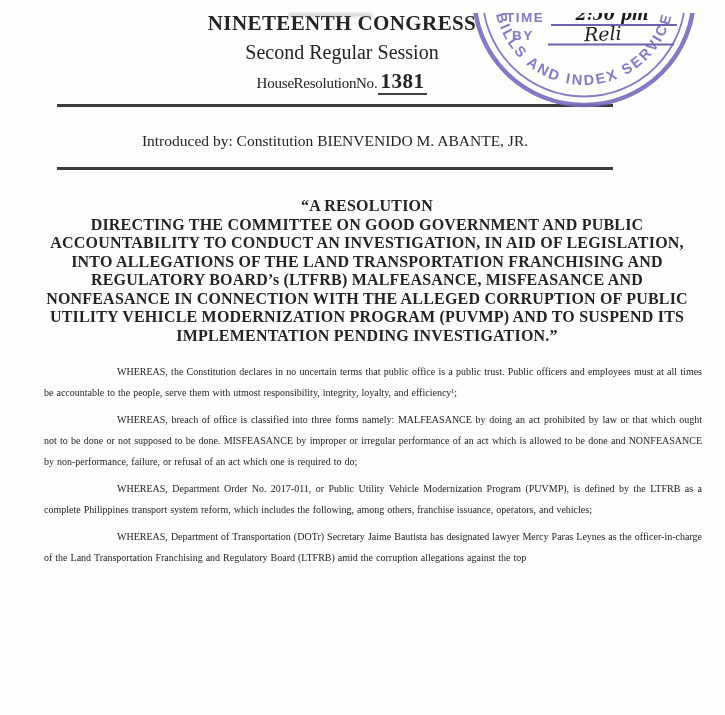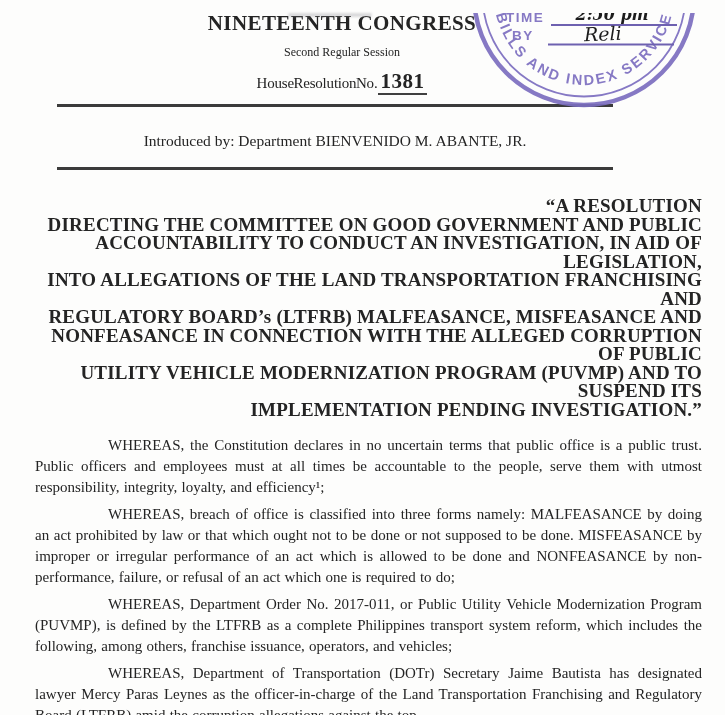--- a/index.html
+++ b/index.html
@@ -9,43 +9,43 @@
     font-family:"Liberation Serif", serif;
   }
   .page{position:relative;width:725px;height:715px;padding:0 23px 0 32px;box-sizing:border-box;}
   .top-smudge{
     position:absolute;left:288px;top:0;width:84px;height:4px;
     background:rgba(140,140,145,0.30);filter:blur(1.2px);border-radius:2px;
   }
   .stamp{position:absolute;left:435px;top:0;}
   .header-block{width:560px;margin-left:30px;text-align:center;margin-top:13px;}
   .congress{font-size:21px;font-weight:bold;letter-spacing:0.4px;line-height:20px;}
-  .session{font-size:12px;line-height:20px;margin-top:9px;}
+  .session{font-size:20px;line-height:20px;margin-top:9px;}
   .res-line{margin-top:7px;line-height:24px;}
   .res-label{font-size:15px;word-spacing:-4px;letter-spacing:-0.2px;}
   .res-number{
     font-size:21px;font-weight:bold;border-bottom:2px solid #404040;
     padding:0 3px 0 2px;margin-left:1px;letter-spacing:0.5px;
   }
   .rule{height:3px;background:#3b3b3b;width:556px;margin-left:25px;}
   .rule-top{margin-top:9px;}
   .rule-bottom{margin-top:16px;}
   .intro{
     width:556px;margin-left:25px;margin-top:24px;text-align:center;
     font-size:15.5px;line-height:20px;
   }
   .b{font-weight:normal;}
   .title{
-    margin-top:27px;text-align:right;white-space:pre-line;
-    font-weight:bold;font-size:19px;line-height:18.5px;letter-spacing:0.2px;
+    margin-top:27px;text-align:center;white-space:pre-line;
+    font-weight:bold;font-size:16px;line-height:18.5px;letter-spacing:0.2px;
   }
   .bodytext{margin-top:16px;}
   .bodytext p{
-    margin:0 0 6px 3px;text-align:justify;text-indent:73px;
-    font-size:15px;line-height:21px;word-spacing:0.5px;
+    margin:0 0 6px 12px;text-align:justify;text-indent:73px;
+    font-size:10px;line-height:21px;word-spacing:0.5px;
   }
 </style>
 </head>
 <body>
 
 <div class="page">
 
   <div class="top-smudge"></div>
 
   <svg class="stamp" width="290" height="102" viewBox="435 0 290 102" aria-hidden="true">
@@ -69,21 +69,21 @@
     <div class="congress">NINETEENTH CONGRESS</div>
     <div class="session">Second Regular Session</div>
     <div class="res-line">
       <span class="res-label">House Resolution No.</span><span class="res-number">1381</span>
     </div>
   </div>
 
   <div class="rule rule-top"></div>
 
   <div class="intro">
-    <span>Introduced by: Department </span><span class="b">BIENVENIDO M. ABANTE, JR.</span>
+    <span>Introduced by: Constitution </span><span class="b">BIENVENIDO M. ABANTE, JR.</span>
   </div>
 
   <div class="rule rule-bottom"></div>
 
   <div class="title">“A RESOLUTION
 DIRECTING THE COMMITTEE ON GOOD GOVERNMENT AND PUBLIC
 ACCOUNTABILITY TO CONDUCT AN INVESTIGATION, IN AID OF LEGISLATION,
 INTO ALLEGATIONS OF THE LAND TRANSPORTATION FRANCHISING AND
 REGULATORY BOARD’s (LTFRB) MALFEASANCE, MISFEASANCE AND
 NONFEASANCE IN CONNECTION WITH THE ALLEGED CORRUPTION OF PUBLIC

